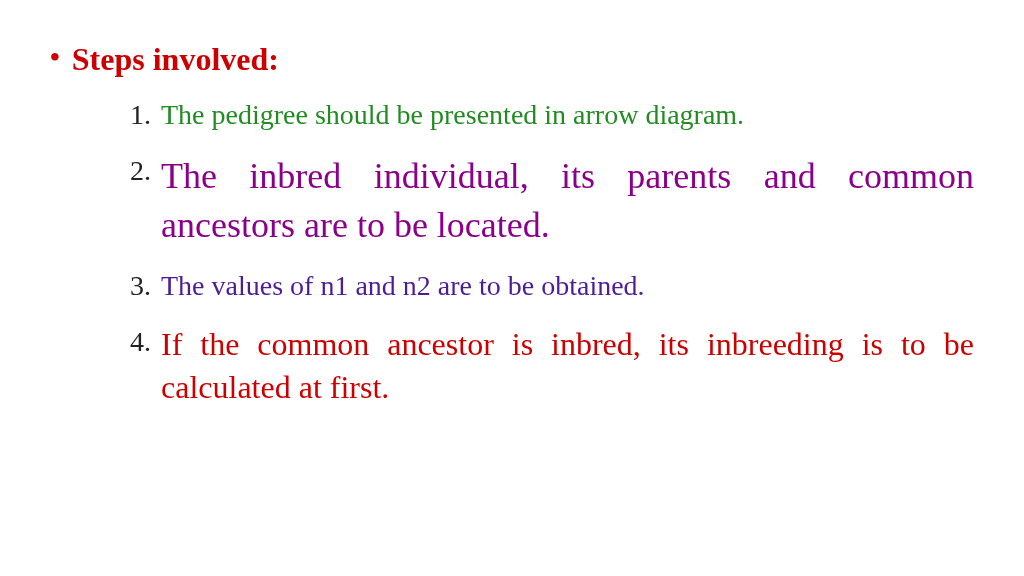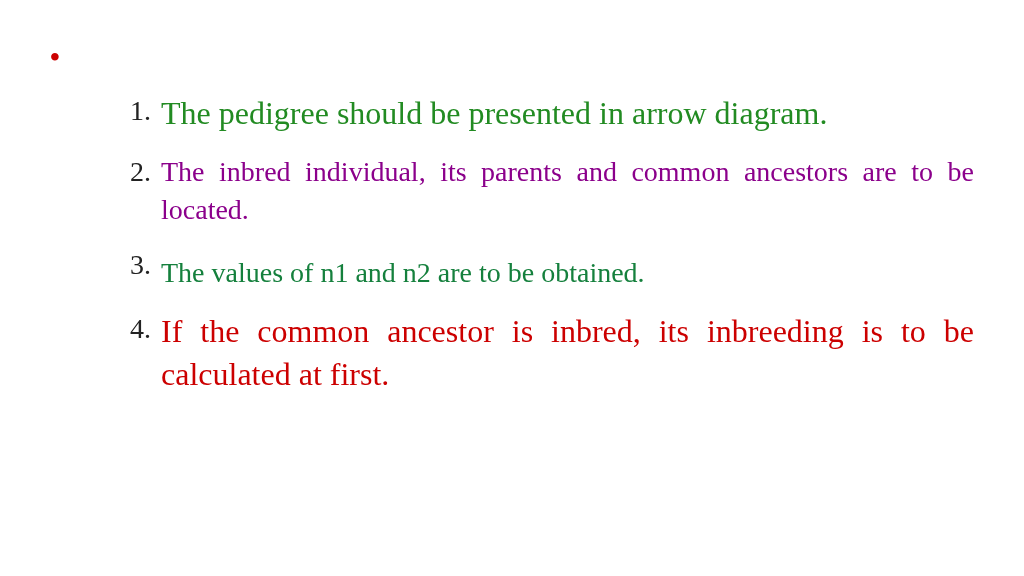--- a/index.html
+++ b/index.html
@@ -67,57 +67,57 @@
       color: #222222;
       font-size: 28px;
       font-weight: normal;
       margin-right: 10px;
       flex-shrink: 0;
       line-height: 1.35;
     }
 
     .item-text-1 {
       color: #228b22;
-      font-size: 32px;
+      font-size: 28px;
       line-height: 1.35;
       text-align: justify;
     }
 
     .item-text-2 {
       color: #8b008b;
-      font-size: 28px;
+      font-size: 36px;
       line-height: 1.35;
       text-align: justify;
     }
 
     .item-text-3 {
-      color: #15803d;
+      color: #4c1d95;
       font-size: 28px;
       line-height: 1.35;
-      margin-top: 8px;
     }
 
     .item-text-4 {
       color: #cc0000;
       font-size: 32px;
       line-height: 1.35;
       text-align: justify;
     }
 
     .text-block {
       width: 850px;
     }
   </style>
 </head>
 <body>
 
 <div class="slide">
 
   <div class="bullet-item">
     <span class="bullet-dot">•</span>
+    <span class="steps-label">Steps involved:</span>
   </div>
 
   <div class="numbered-list">
 
     <div class="numbered-item">
       <span class="number">1.</span>
       <span class="item-text-1 text-block">The pedigree should be presented in arrow diagram.</span>
     </div>
 
     <div class="numbered-item">

